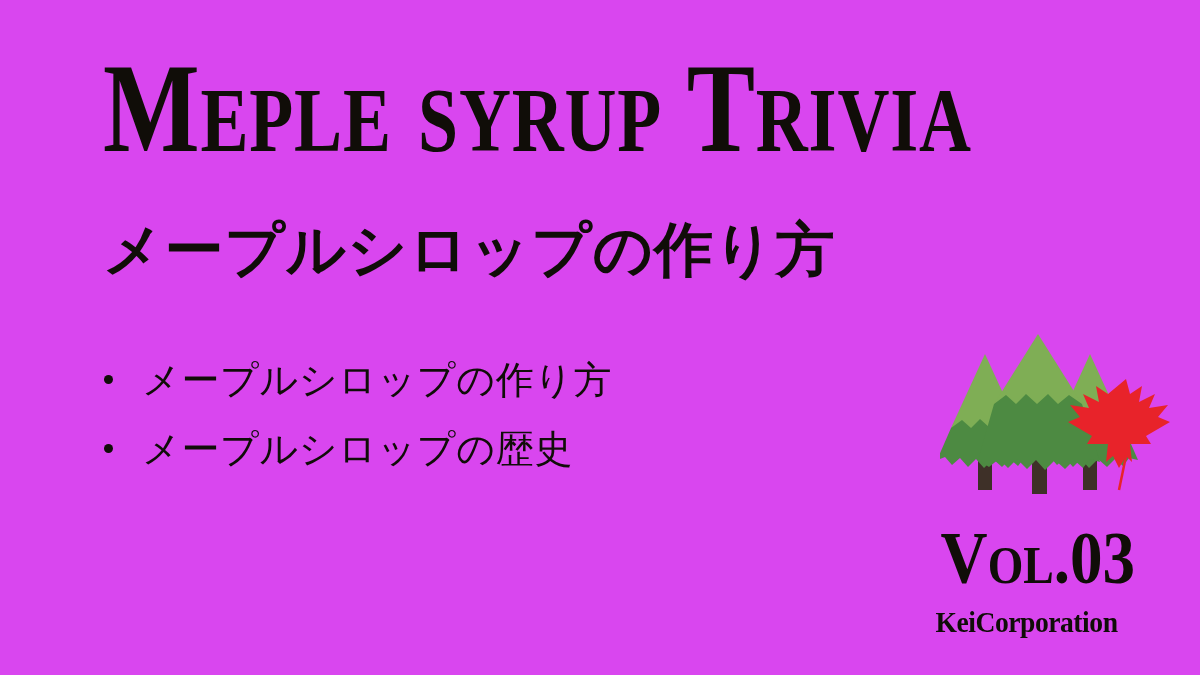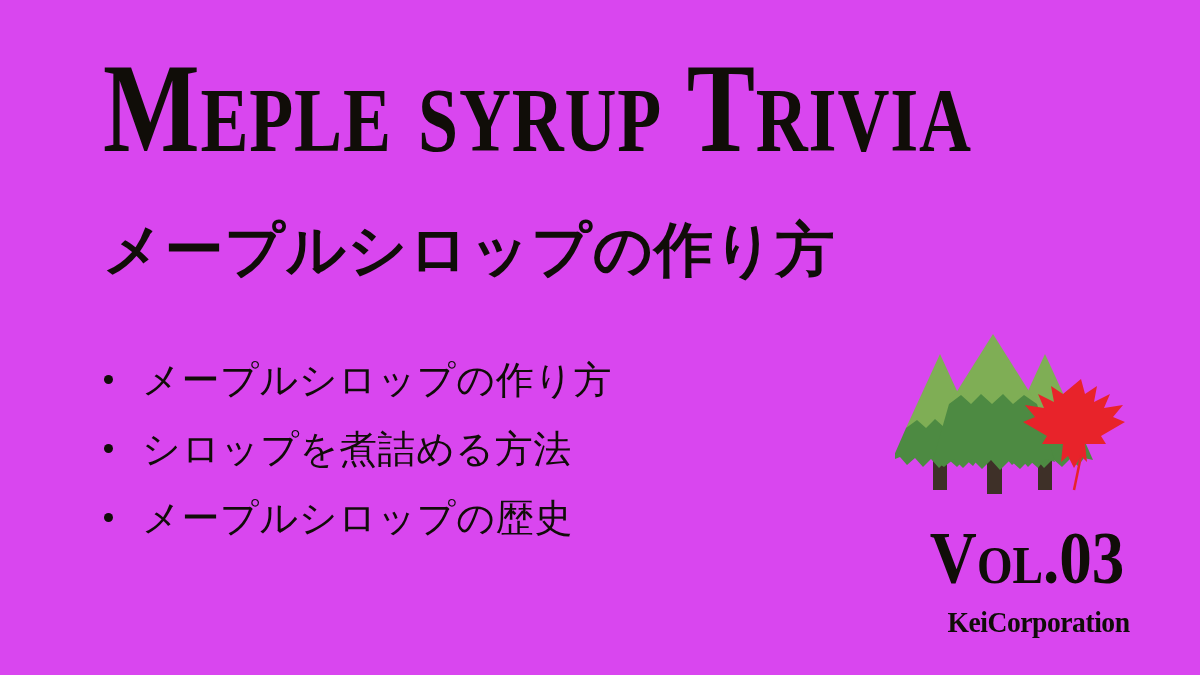--- a/index.html
+++ b/index.html
@@ -84,24 +84,24 @@
     font-weight: 400;
     font-size: 38px;
     line-height: 46px;
     letter-spacing: 0.5px;
     white-space: nowrap;
   }
 
   
   #logo-block {
     position: absolute;
-    left: 880px;
+    left: 925px;
     top: 332px;
     width: 260px;
-    text-align: right;
+    text-align: left;
   }
   #logo-mark {
     display: block;
     width: 230px;
     height: 175px;
     margin: 0 auto;
   }
   #volume-label {
     margin-top: 12px;
     color: #100d08;
@@ -135,24 +135,20 @@
 
   <div id="subtitle">メープルシロップの作り方</div>
 
   <div id="bullets">
 
     <div class="bullet-row">
       <span class="bullet-dot"></span>
       <span class="bullet-text">メープルシロップの作り方</span>
     </div>
 
-    <div class="bullet-row">
-      <span class="bullet-dot"></span>
-      <span class="bullet-text">シロップを煮詰める方法</span>
-    </div>
 
 
     <div class="bullet-row">
       <span class="bullet-dot"></span>
       <span class="bullet-text">メープルシロップの歴史</span>
     </div>
 
   </div>
 
   <div id="logo-block">

